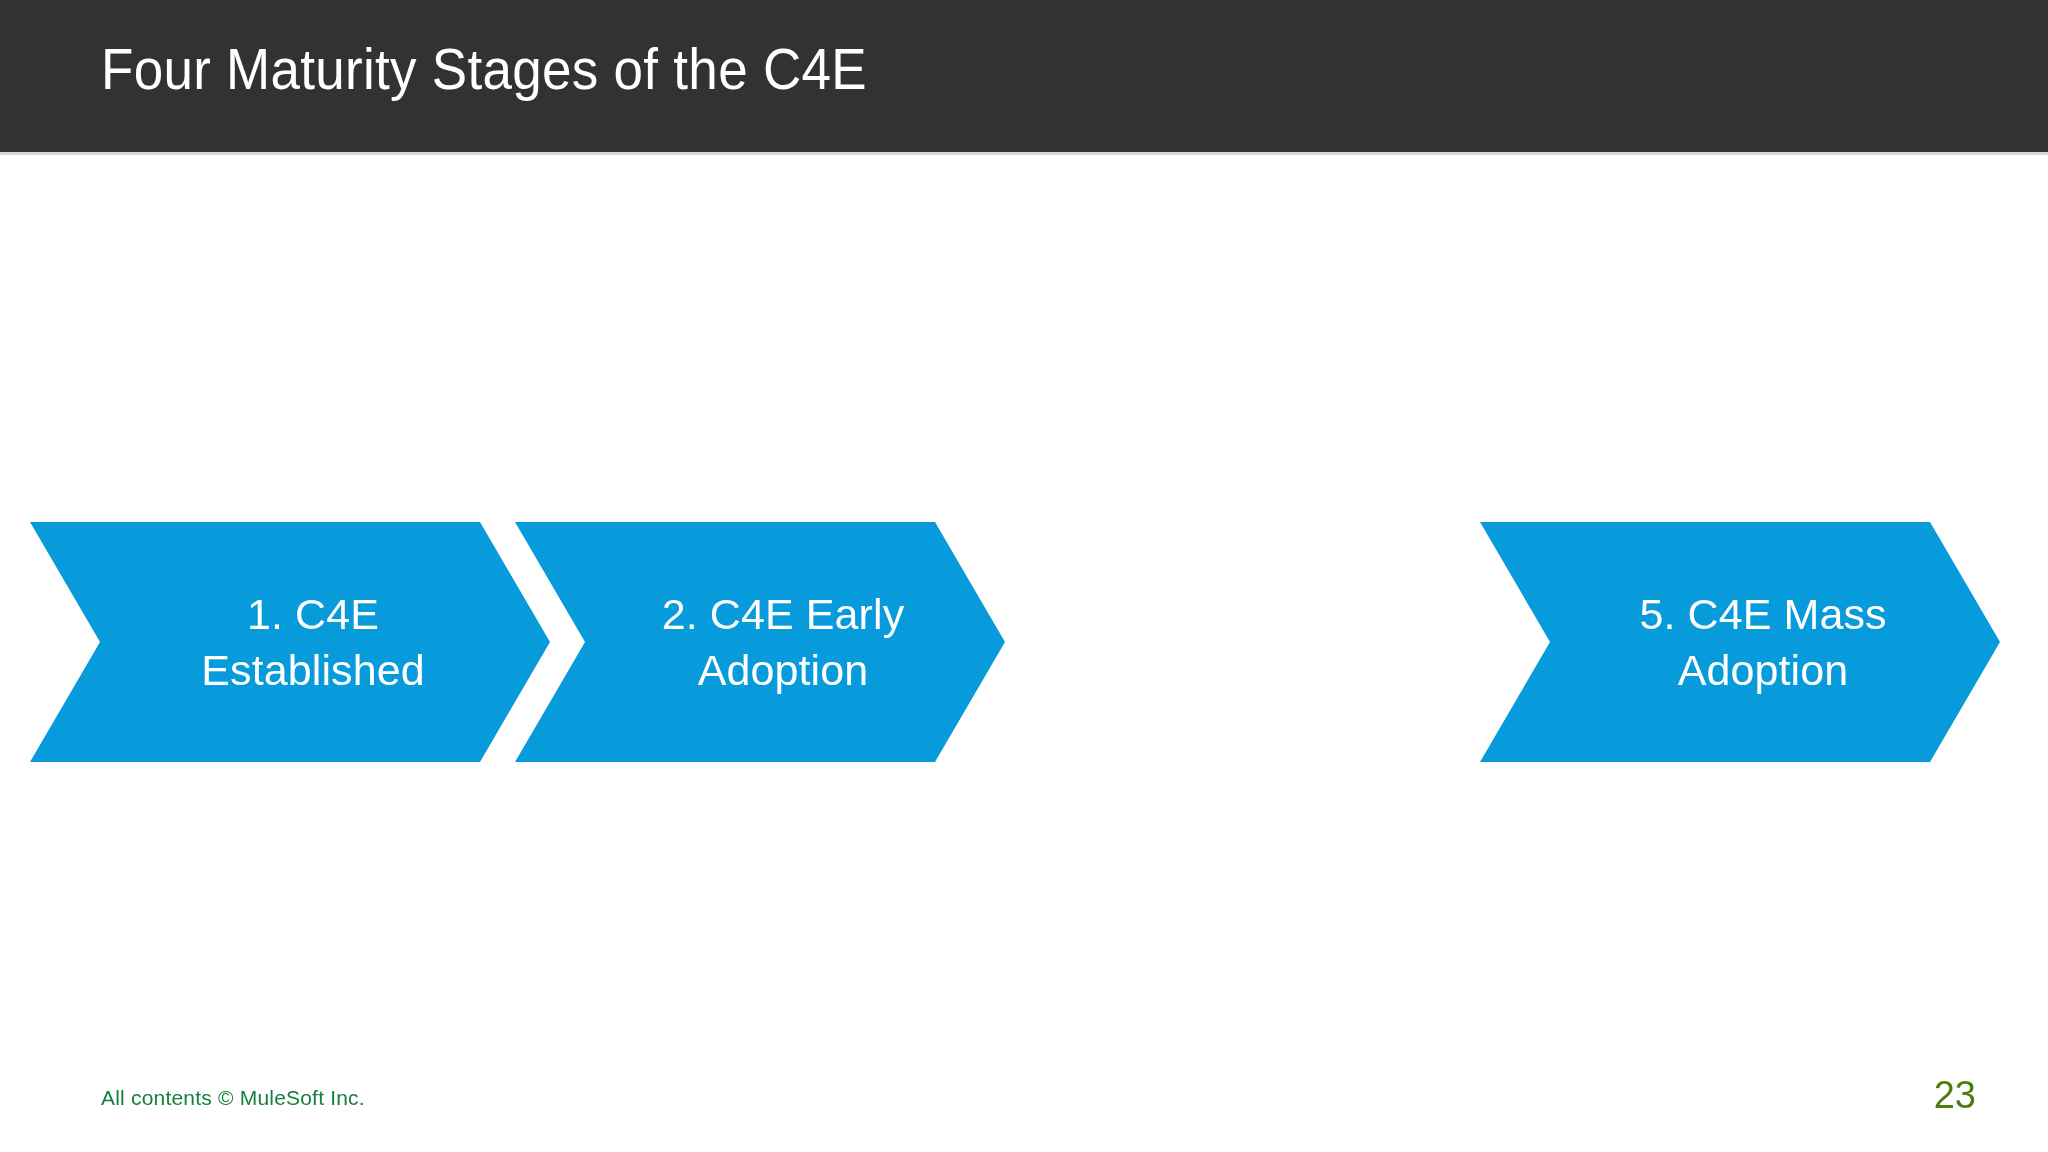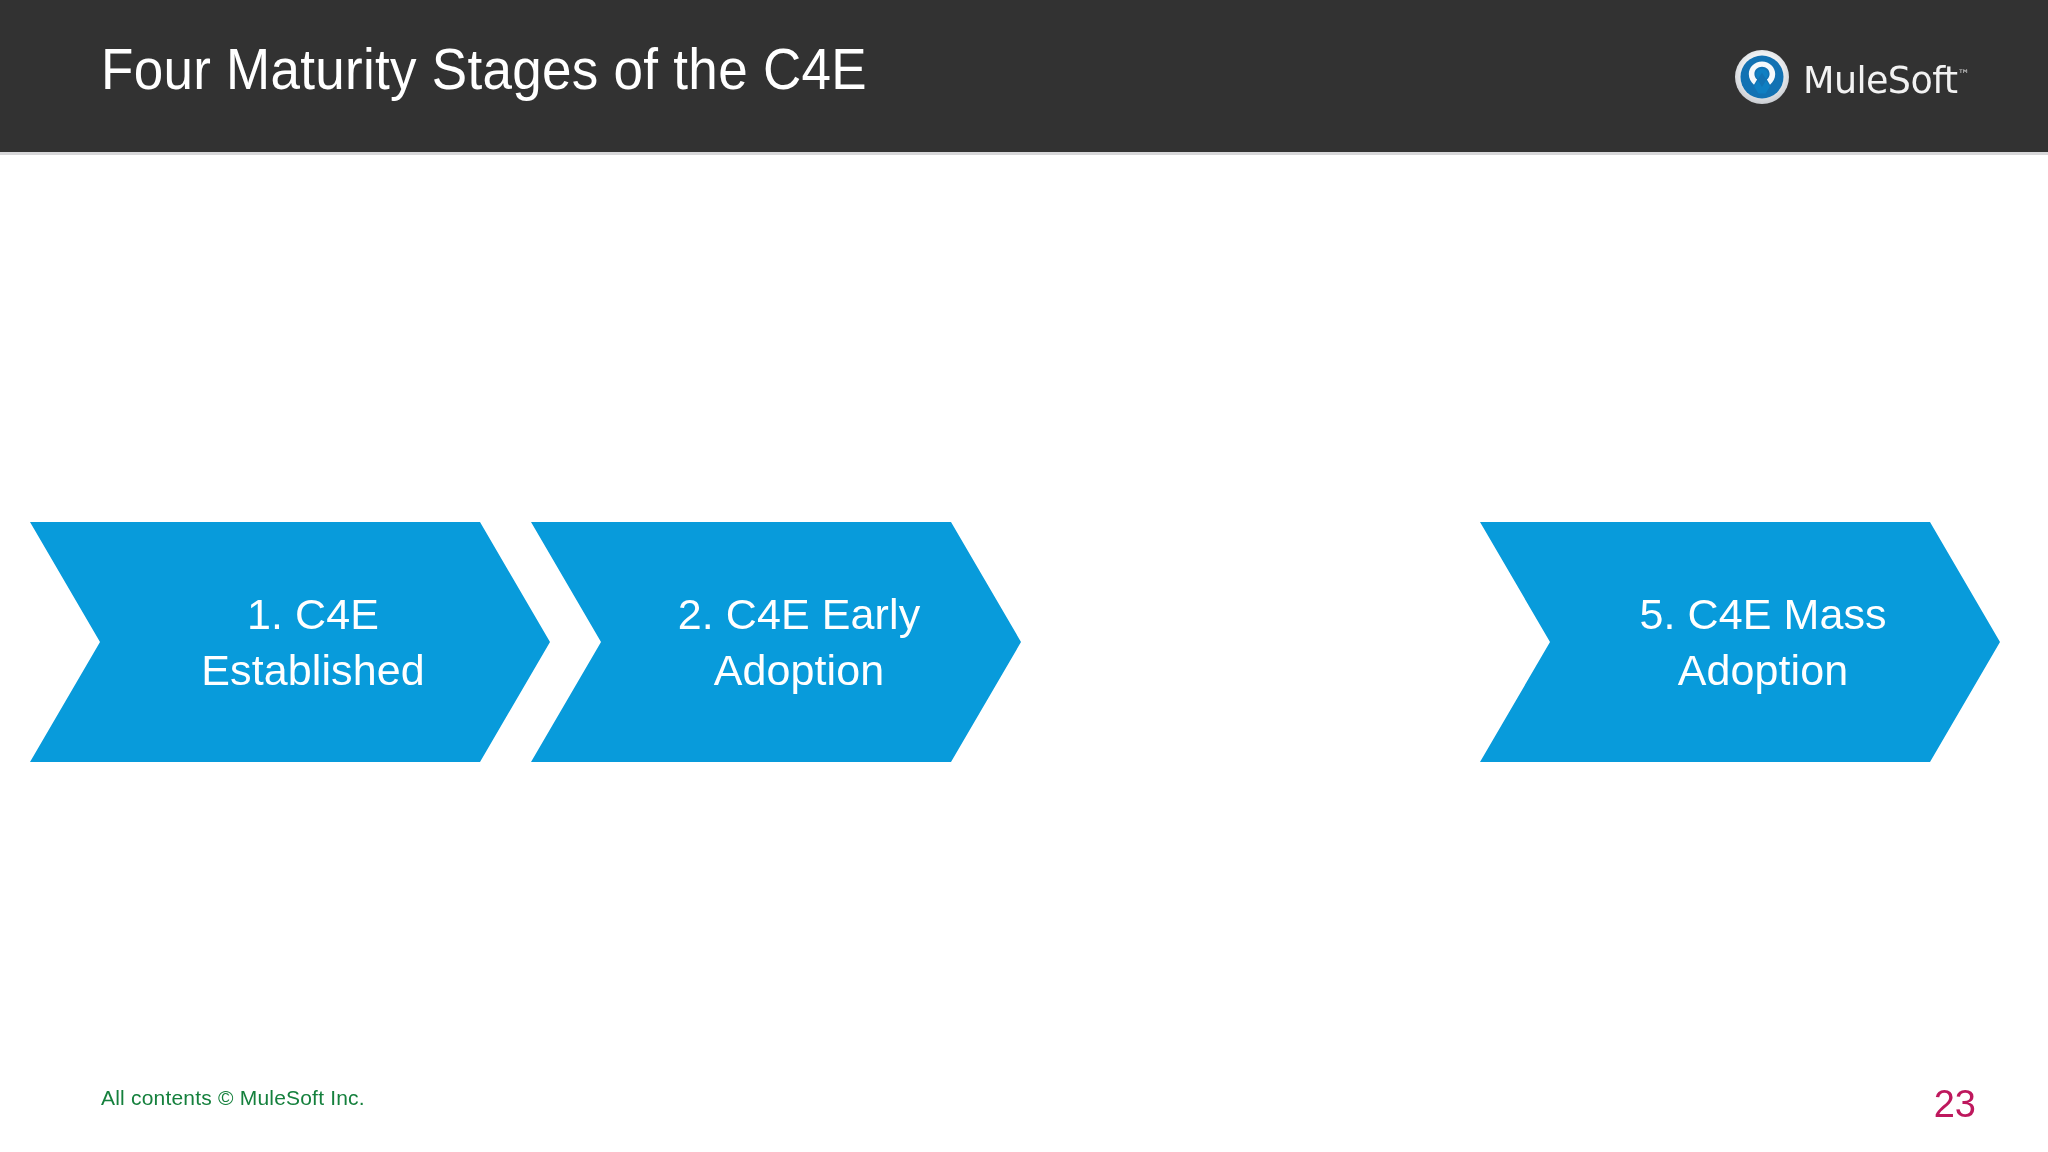--- a/index.html
+++ b/index.html
@@ -111,76 +111,56 @@
     line-height: 56px;
     text-align: center;
     font-family: "Liberation Sans", sans-serif;
     font-weight: 400;
     padding-left: 46px;
     white-space: pre-line;
     letter-spacing: 0.1px;
   }
 
   .chev-1 { left: 30px;   width: 520px; }
-  .chev-2 { left: 531px;  width: 490px; }
+  .chev-2 { left: 515px;  width: 490px; }
   .chev-3 { left: 1000px; width: 465px; }
   .chev-4 { left: 1480px; width: 520px; }
 
   
   .footer-note {
     position: absolute;
     left: 101px;
     top: 1084px;
     font-size: 21px;
     line-height: 28px;
     color: #15803d;
     font-family: "Liberation Sans", sans-serif;
     letter-spacing: 0.2px;
   }
   .page-number {
     position: absolute;
     right: 72px;
     top: 1072px;
     font-size: 38px;
     line-height: 46px;
-    color: #be185d;
+    color: #4d7c0f;
     font-family: "Liberation Sans", sans-serif;
     text-align: right;
-    margin-top: 9px;
   }
 </style>
 </head>
 <body>
 
 <div class="slide">
 
   <div class="header-bar"></div>
   <div class="header-rule"></div>
 
   <div class="slide-title">Four Maturity Stages of the C4E</div>
 
-  <div class="logo">
-    <span class="logo-badge">
-      <svg width="56" height="56" viewBox="0 0 56 56" aria-hidden="true">
-        <defs>
-          <radialGradient id="ringGrad" cx="50%" cy="42%" r="58%">
-            <stop offset="0%" stop-color="#ffffff"></stop>
-            <stop offset="62%" stop-color="#eef0f2"></stop>
-            <stop offset="100%" stop-color="#c9ccd1"></stop>
-          </radialGradient>
-        </defs>
-        <circle cx="28" cy="28" r="27" fill="url(#ringGrad)"></circle>
-        <circle cx="28" cy="28" r="21.5" fill="#1272b3"></circle>
-        <path d="M28 12.5c-7.4 0-13.2 5.6-13.2 12.6 0 4.6 2.1 8 5.2 10.6l3.1-5.1c-1.7-1.5-2.7-3.4-2.7-5.6 0-4.1 3.4-7.2 7.6-7.2s7.6 3.1 7.6 7.2c0 2.2-1 4.1-2.7 5.6l3.1 5.1c3.1-2.6 5.2-6 5.2-10.6 0-7-5.8-12.6-13.2-12.6z" fill="#ffffff" opacity="0.96"></path>
-        <path d="M20.1 37.4l3.8-6.2 4.1 6.7 4.1-6.7 3.8 6.2-4.3 7.1h-7.2z" fill="#0f7fc2"></path>
-        <path d="M28 19.8c-3.4 0-6 2.4-6 5.6 0 1.7.8 3.2 2.1 4.3L28 23.8l3.9 5.9c1.3-1.1 2.1-2.6 2.1-4.3 0-3.2-2.6-5.6-6-5.6z" fill="#0f7fc2"></path>
-      </svg>
-    </span>
-    <span class="logo-wordmark"><span>MuleSoft</span><span class="logo-tm">™</span></span>
-  </div>
 
   <div class="chevron-row">
 
     <div class="chevron chev-1">
       <span class="chevron-label">1. C4E
 Established</span>
     </div>
 
     <div class="chevron chev-2">
       <span class="chevron-label">2. C4E Early

